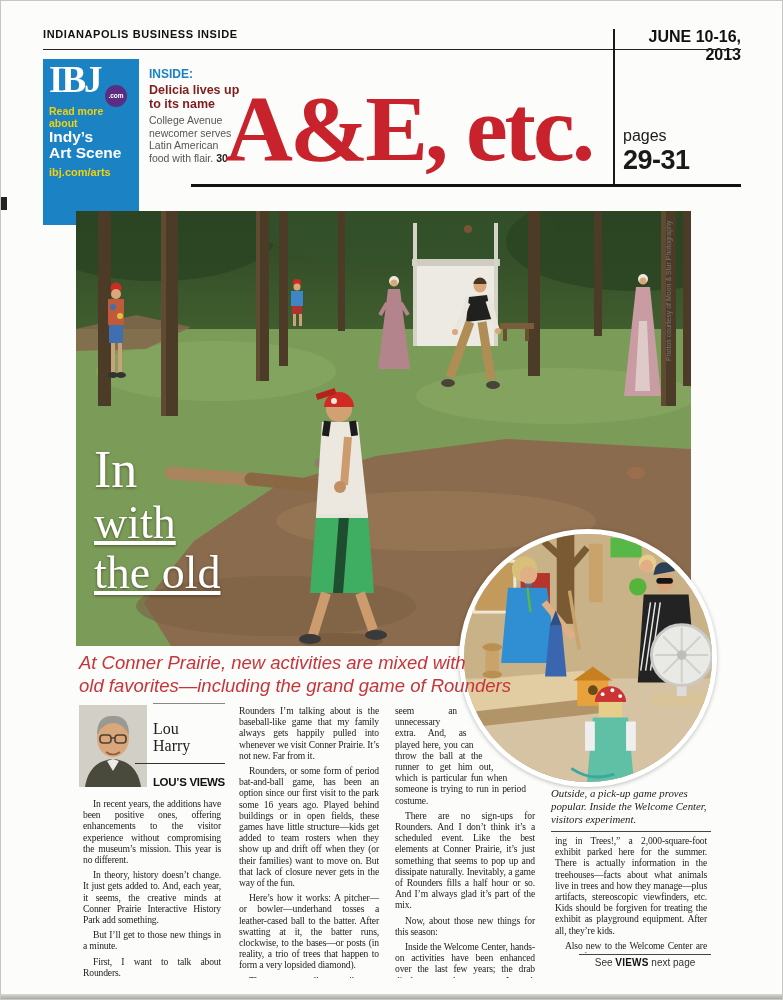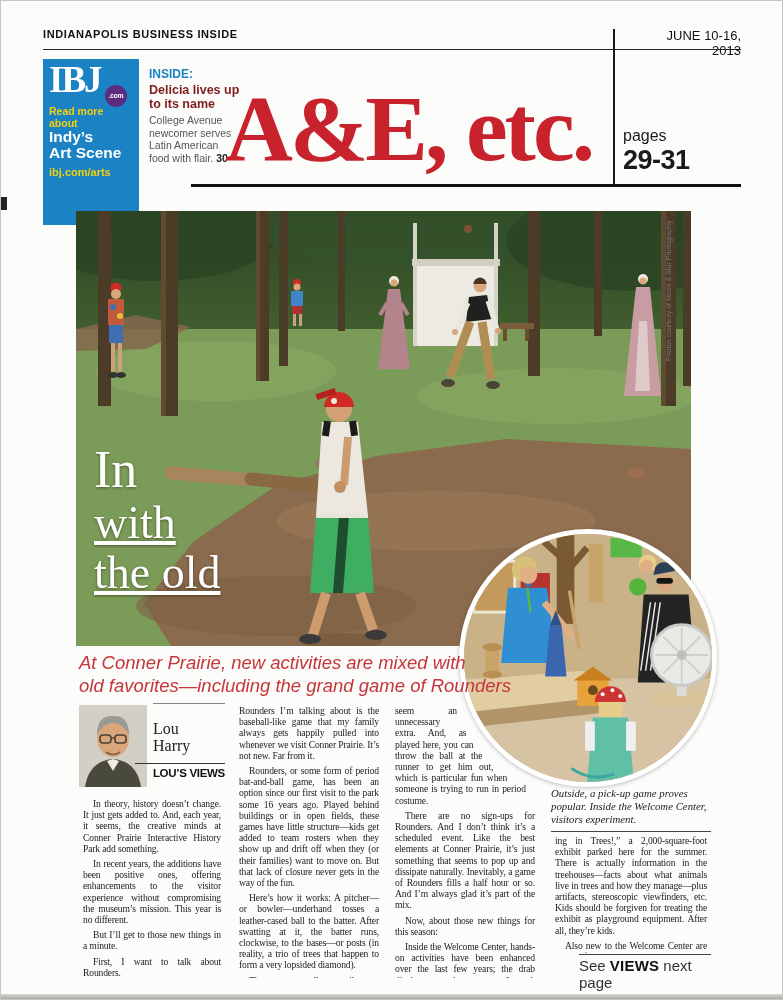--- a/index.html
+++ b/index.html
@@ -5,21 +5,21 @@
   html,body{margin:0;padding:0;background:#e8e8e8;}
   #page{position:relative;width:783px;height:1000px;background:#fcfcfa;margin:0 auto;
         border:1px solid #c6c6c3;box-sizing:border-box;overflow:hidden;
         font-family:"Liberation Sans",sans-serif;color:#1a1a1a;}
   #page::after{content:"";position:absolute;left:0;right:0;bottom:0;height:5px;
         background:linear-gradient(#d8d8d5,#a9a9a6);}
   .abs{position:absolute;}
 
   
   .pubname{left:42px;top:27px;font-size:11px;font-weight:bold;letter-spacing:.6px;color:#111;}
-  .pubdate{left:640px;top:27px;width:100px;text-align:right;font-size:13px;font-weight:normal;color:#111;}
+  .pubdate{left:640px;top:27px;width:100px;text-align:right;font-size:16px;font-weight:bold;color:#111;}
   .toprule{left:42px;top:48px;width:698px;height:1px;background:#222;}
   .vrule{left:612px;top:28px;width:2px;height:158px;background:#1a1a1a;}
   .botrule{left:190px;top:183px;width:550px;height:3px;background:#111;}
   .regtick{left:0;top:196px;width:6px;height:13px;background:#222;}
 
   
   .promo{left:42px;top:58px;width:96px;height:166px;background:#1b82c4;color:#fff;padding:4px 6px;box-sizing:border-box;}
   .promo .ibj{font-family:"Liberation Serif",serif;font-weight:bold;font-size:37px;line-height:34px;letter-spacing:-2px;}
   .promo .badge{position:absolute;left:62px;top:26px;width:22px;height:22px;border-radius:50%;
         background:#5b2d82;color:#fff;font-size:6.5px;font-weight:bold;text-align:center;line-height:22px;}
@@ -56,37 +56,37 @@
 
   
   .deck{left:78px;top:650px;width:460px;color:#c5353b;font-style:italic;font-size:18.5px;line-height:23px;}
 
   
   .byline{left:78px;top:702px;width:146px;height:85px;}
   .byline .shot{position:absolute;left:0;top:2px;width:68px;height:82px;}
   .byline .names{position:absolute;left:74px;top:0;width:72px;border-top:1px solid #888;padding-top:16px;
         font-family:"Liberation Serif",serif;font-size:16px;line-height:17px;color:#222;}
   .byline .colname{position:absolute;left:56px;top:60px;width:90px;border-top:1.5px solid #333;
-        padding-top:3px;text-align:right;font-weight:bold;font-size:11.5px;letter-spacing:-.3px;color:#111;}
+        padding-top:12px;text-align:right;font-weight:bold;font-size:11.5px;letter-spacing:-.3px;color:#111;}
 
   
   .col{font-family:"Liberation Serif",serif;font-size:9.6px;line-height:11.2px;letter-spacing:-.15px;
         text-align:justify;color:#1c1c1c;overflow:hidden;}
   .col p{margin:4px;}
   .col p.ind{text-indent:10px;}
   .c1{left:78px;top:793px;width:146px;height:182px;}
   .c2{left:234px;top:700px;width:148px;height:277px;}
   .c3{left:390px;top:700px;width:148px;height:277px;}
   .c4{left:550px;top:830px;width:160px;height:122px;}
   .wrapshape{float:right;width:82px;height:91px;shape-outside:circle(137px at 131px -43px);shape-margin:3px;}
 
   
   .caption{left:550px;top:786px;width:160px;font-family:"Liberation Serif",serif;font-style:italic;
         font-size:10.8px;line-height:13px;color:#222;border-bottom:1px solid #444;padding-bottom:5px;}
-  .jump{left:550px;top:953px;width:160px;text-align:left;font-size:15px;color:#333;}
+  .jump{left:550px;top:953px;width:160px;text-align:center;font-size:10px;color:#333;}
   .jump .rl{display:block;margin-left:28px;border-top:1px solid #444;padding-top:2px;}
   .jump b{letter-spacing:.2px;color:#111;}
 </style>
 </head>
 <body>
 
 <div id="page">
 
   <div class="abs pubname">INDIANAPOLIS BUSINESS INSIDE</div>
   <div class="abs pubdate">JUNE 10-16, 2013</div>
@@ -343,22 +343,22 @@
       </svg>
     </div>
     <div class="names">
       <div>Lou</div>
       <div>Harry</div>
     </div>
     <div class="colname">LOU’S VIEWS</div>
   </div>
 
   <div class="abs col c1">
+      <p class="ind">In recent years, the additions have been positive ones, offering enhancements to the visitor experience without compromising the museum’s mission. This year is no different.</p>
       <p class="ind">In theory, history doesn’t change. It just gets added to. And, each year, it seems, the creative minds at Conner Prairie Interactive History Park add something.</p>
-      <p class="ind">In recent years, the additions have been positive ones, offering enhancements to the visitor experience without compromising the museum’s mission. This year is no different.</p>
       <p class="ind">But I’ll get to those new things in a minute.</p>
       <p class="ind">First, I want to talk about Rounders.</p>
       <p class="ind">No, not the poker movie. The</p>
     </div>
   <div class="abs col c2">
       <p class="">Rounders I’m talking about is the baseball-like game that my family always gets happily pulled into whenever we visit Conner Prairie. It’s not new. Far from it.</p>
       <p class="ind">Rounders, or some form of period bat-and-ball game, has been an option since our first visit to the park some 16 years ago. Played behind buildings or in open fields, these games have little structure—kids get added to team rosters when they show up and drift off when they (or their families) want to move on. But that lack of closure never gets in the way of the fun.</p>
       <p class="ind">Here’s how it works: A pitcher—or bowler—underhand tosses a leather-cased ball to the batter. After swatting at it, the batter runs, clockwise, to the bases—or posts (in reality, a trio of trees that happen to form a very lopsided diamond).</p>
       <p class="ind">There are no walks or strike-outs in these games, so an ump would</p>
     </div>

